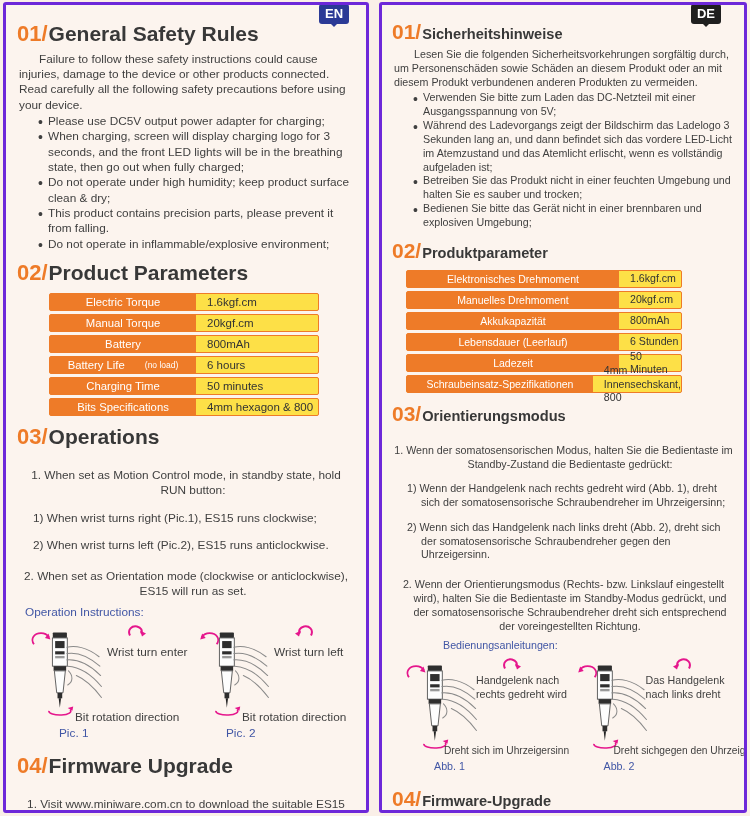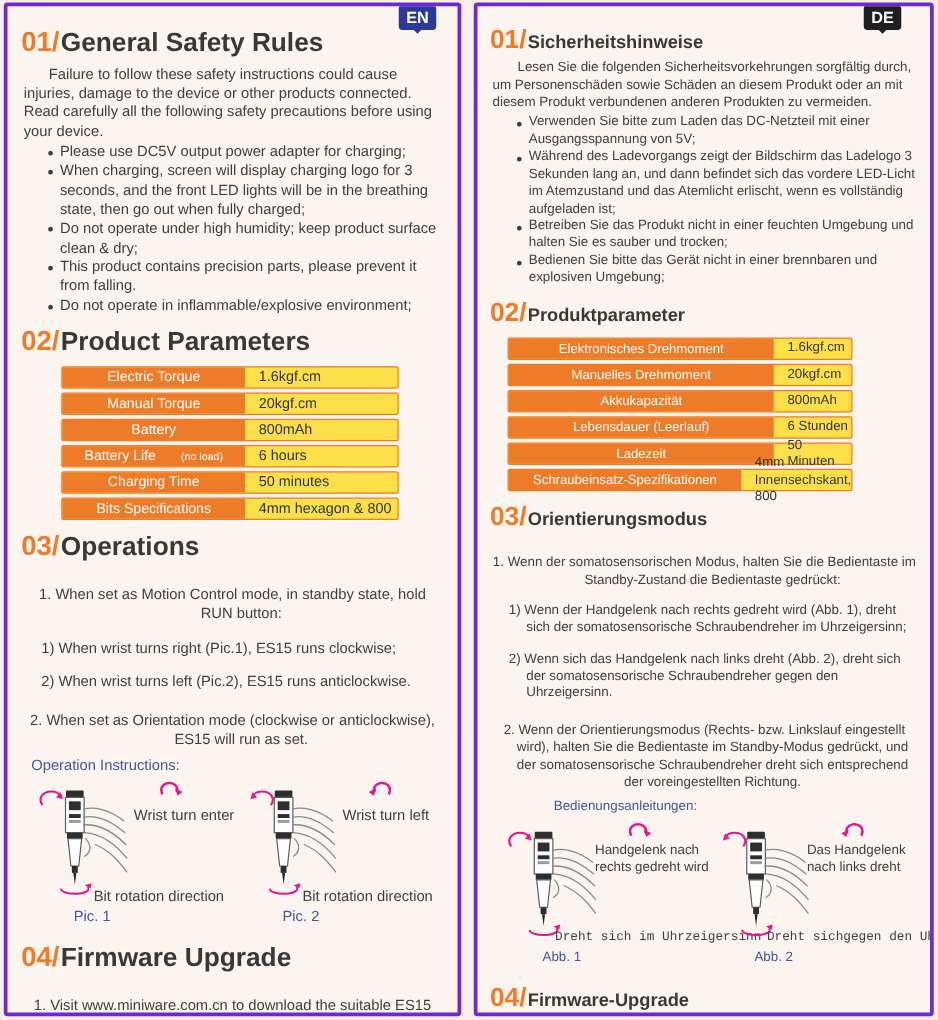--- a/index.html
+++ b/index.html
@@ -61,21 +61,21 @@
   .col-de .ops-label{margin-left:1px;padding-left:48px;}
 
   .figs{display:flex;height:124px;margin-top:1px;}
   .fig{position:relative;width:50%;height:124px;}
   .art{position:absolute;left:4px;top:2px;width:80px;height:102px;}
   .curl{position:absolute;width:20px;height:15px;top:3px;left:108px;}
   .curl.ccw{transform:scaleX(-1);}
   .top-label{position:absolute;left:88px;top:24px;width:110px;}
   .col-de .top-label{left:82px;top:20px;width:94px;}
   .bot-label{position:absolute;left:56px;top:89px;white-space:nowrap;}
-  .col-de .bot-label{left:50px;top:90px;font-size:10.2px;font-family:Liberation Mono, monospace;}
+  .col-de .bot-label{left:50px;top:90px;font-size:10.2px;}
   .caption{position:absolute;left:40px;width:130px;top:105px;text-align:left;color:#4156a5;}
   .col-de .caption{top:106px;}
 
   svg{display:block;}
   .defs-holder{position:absolute;width:0;height:0;overflow:hidden;}
 </style>
 </head>
 <body>
 
 <svg class="defs-holder" aria-hidden="true">

